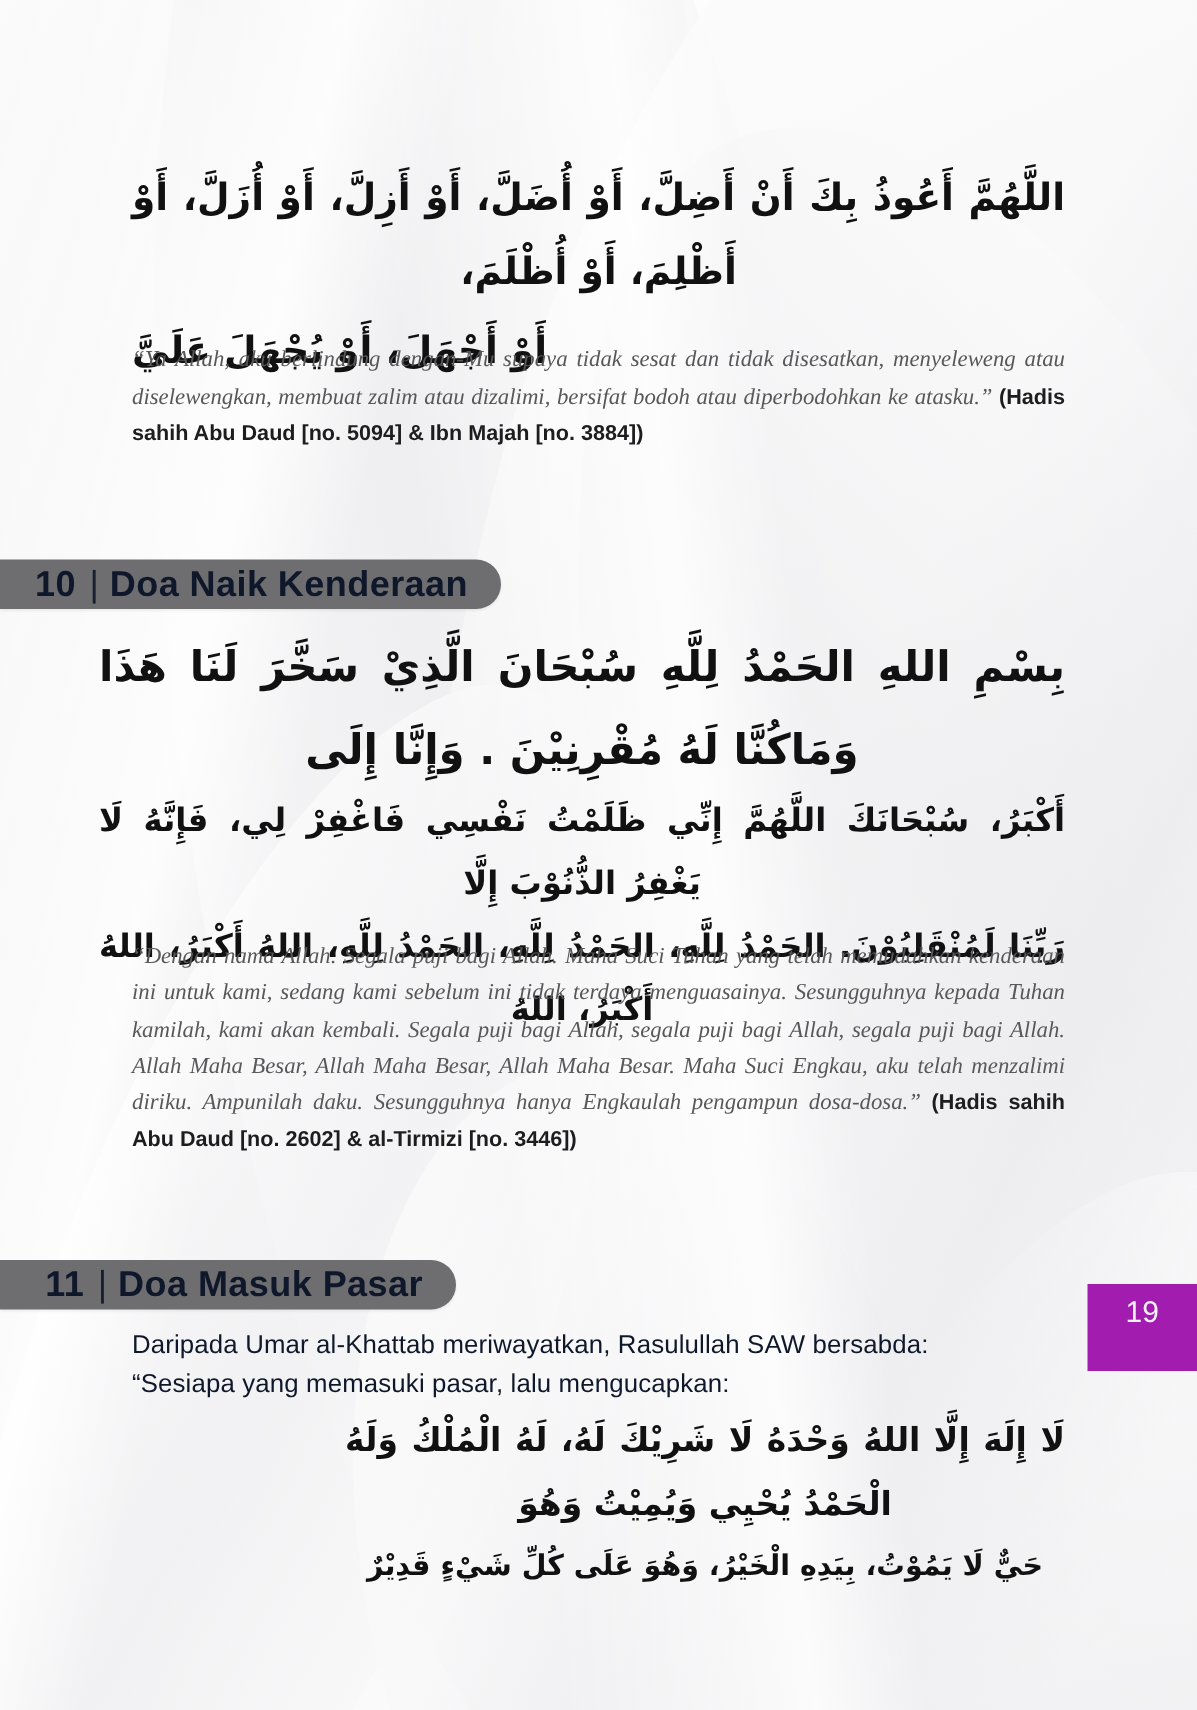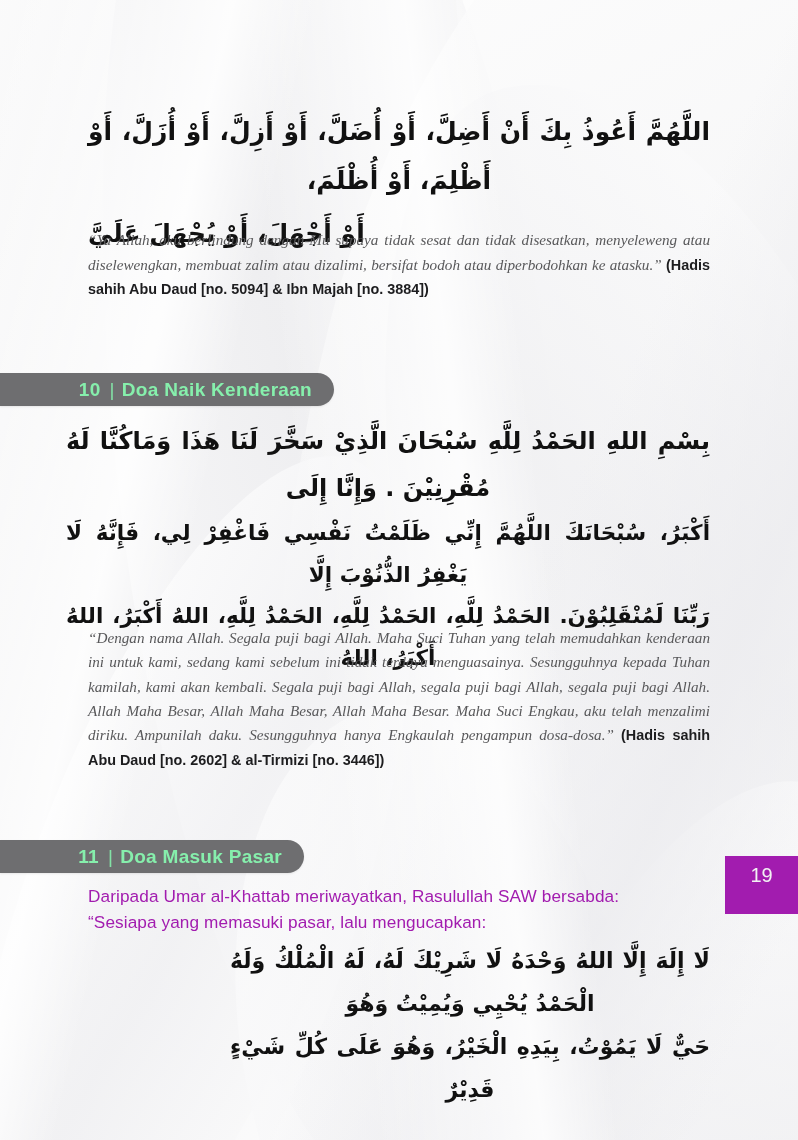--- a/index.html
+++ b/index.html
@@ -129,41 +129,41 @@
     font-weight: bold;
     color: #1d1d1f;
     font-size: 14.4px;
   }
 
   
   .narration {
     font-family: "Liberation Sans", sans-serif;
     font-size: 17.2px;
     line-height: 1.52;
-    color: #a21caf;
+    color: #0f172a;
     letter-spacing: 0.1px;
   }
 
   
   .section-bar {
     position: absolute;
     left: 0;
     height: 33px;
     background: #6e6e70;
     border-top-right-radius: 17px;
     border-bottom-right-radius: 17px;
     display: flex;
     align-items: center;
     justify-content: flex-end;
     padding-right: 22px;
     box-shadow: 0 1px 2px rgba(0,0,0,0.08);
   }
   .section-bar .title {
-    color: #86efac;
-    font-size: 19px;
+    color: #0f172a;
+    font-size: 24px;
     font-weight: bold;
     letter-spacing: 0.3px;
     white-space: nowrap;
   }
   .section-bar .num { margin-right: 2px; }
   .section-bar .sep { margin: 0 7px; font-weight: normal; opacity: 0.9; }
 
   
   .page-number {
     position: absolute;
@@ -210,21 +210,21 @@
     <span class="ref">(Hadis sahih Abu Daud [no. 5094] &amp; Ibn Majah [no. 3884])</span>
   </div>
 
   <div class="section-bar" style="top:373px; width:334px;">
     <span class="title">
       <span class="num">10</span><span class="sep">|</span><span>Doa Naik Kenderaan</span>
     </span>
   </div>
 
   <div class="blk" style="left:66px; top:418px; width:644px;">
-    <div class="arabic" style="font-size:24px;">بِسْمِ اللهِ الحَمْدُ لِلَّهِ سُبْحَانَ الَّذِيْ سَخَّرَ لَنَا هَذَا وَمَاكُنَّا لَهُ مُقْرِنِيْنَ . وَإِنَّا إِلَى</div>
+    <div class="arabic" style="font-size:28px;">بِسْمِ اللهِ الحَمْدُ لِلَّهِ سُبْحَانَ الَّذِيْ سَخَّرَ لَنَا هَذَا وَمَاكُنَّا لَهُ مُقْرِنِيْنَ . وَإِنَّا إِلَى</div>
     <div class="arabic" style="font-size:21.5px;">أَكْبَرُ، سُبْحَانَكَ اللَّهُمَّ إِنِّي ظَلَمْتُ نَفْسِي فَاغْفِرْ لِي، فَإِنَّهُ لَا يَغْفِرُ الذُّنُوْبَ إِلَّا</div>
     <div class="arabic" style="font-size:21.5px;">رَبِّنَا لَمُنْقَلِبُوْنَ. الحَمْدُ لِلَّهِ، الحَمْدُ لِلَّهِ، الحَمْدُ لِلَّهِ، اللهُ أَكْبَرُ، اللهُ أَكْبَرُ، اللهُ</div>
   </div>
 
   <div class="blk translation" style="left:88px; top:626px; width:622px; line-height:1.60;">
     <span>“Dengan nama Allah. Segala puji bagi Allah. Maha Suci Tuhan yang telah memudahkan kenderaan ini untuk kami, sedang kami sebelum ini tidak terdaya menguasainya. Sesungguhnya kepada Tuhan kamilah, kami akan kembali. Segala puji bagi Allah, segala puji bagi Allah, segala puji bagi Allah. Allah Maha Besar, Allah Maha Besar, Allah Maha Besar. Maha Suci Engkau, aku telah menzalimi diriku. Ampunilah daku. Sesungguhnya hanya Engkaulah pengampun dosa-dosa.”</span>
     <span class="ref">(Hadis sahih Abu Daud [no. 2602] &amp; al-Tirmizi [no. 3446])</span>
   </div>
 
   <div class="section-bar" style="top:840px; width:304px;">
@@ -233,20 +233,20 @@
     </span>
   </div>
 
   <div class="blk narration" style="left:88px; top:883px; width:640px;">
     <div>Daripada Umar al-Khattab meriwayatkan, Rasulullah SAW bersabda:</div>
     <div>“Sesiapa yang memasuki pasar, lalu mengucapkan:</div>
   </div>
 
   <div class="blk" style="left:230px; top:940px; width:480px;">
     <div class="arabic" style="font-size:22px;">لَا إِلَهَ إِلَّا اللهُ وَحْدَهُ لَا شَرِيْكَ لَهُ، لَهُ الْمُلْكُ وَلَهُ الْحَمْدُ يُحْيِي وَيُمِيْتُ وَهُوَ</div>
-    <div class="arabic" style="font-size:22px; text-align-last:center;">حَيٌّ لَا يَمُوْتُ، بِيَدِهِ الْخَيْرُ، وَهُوَ عَلَى كُلِّ شَيْءٍ قَدِيْرٌ</div>
+    <div class="arabic" style="font-size:19px; text-align-last:center;">حَيٌّ لَا يَمُوْتُ، بِيَدِهِ الْخَيْرُ، وَهُوَ عَلَى كُلِّ شَيْءٍ قَدِيْرٌ</div>
   </div>
 
   <div class="page-number">
     <span>19</span>
   </div>
 
 </div>
 
 </body></html>

